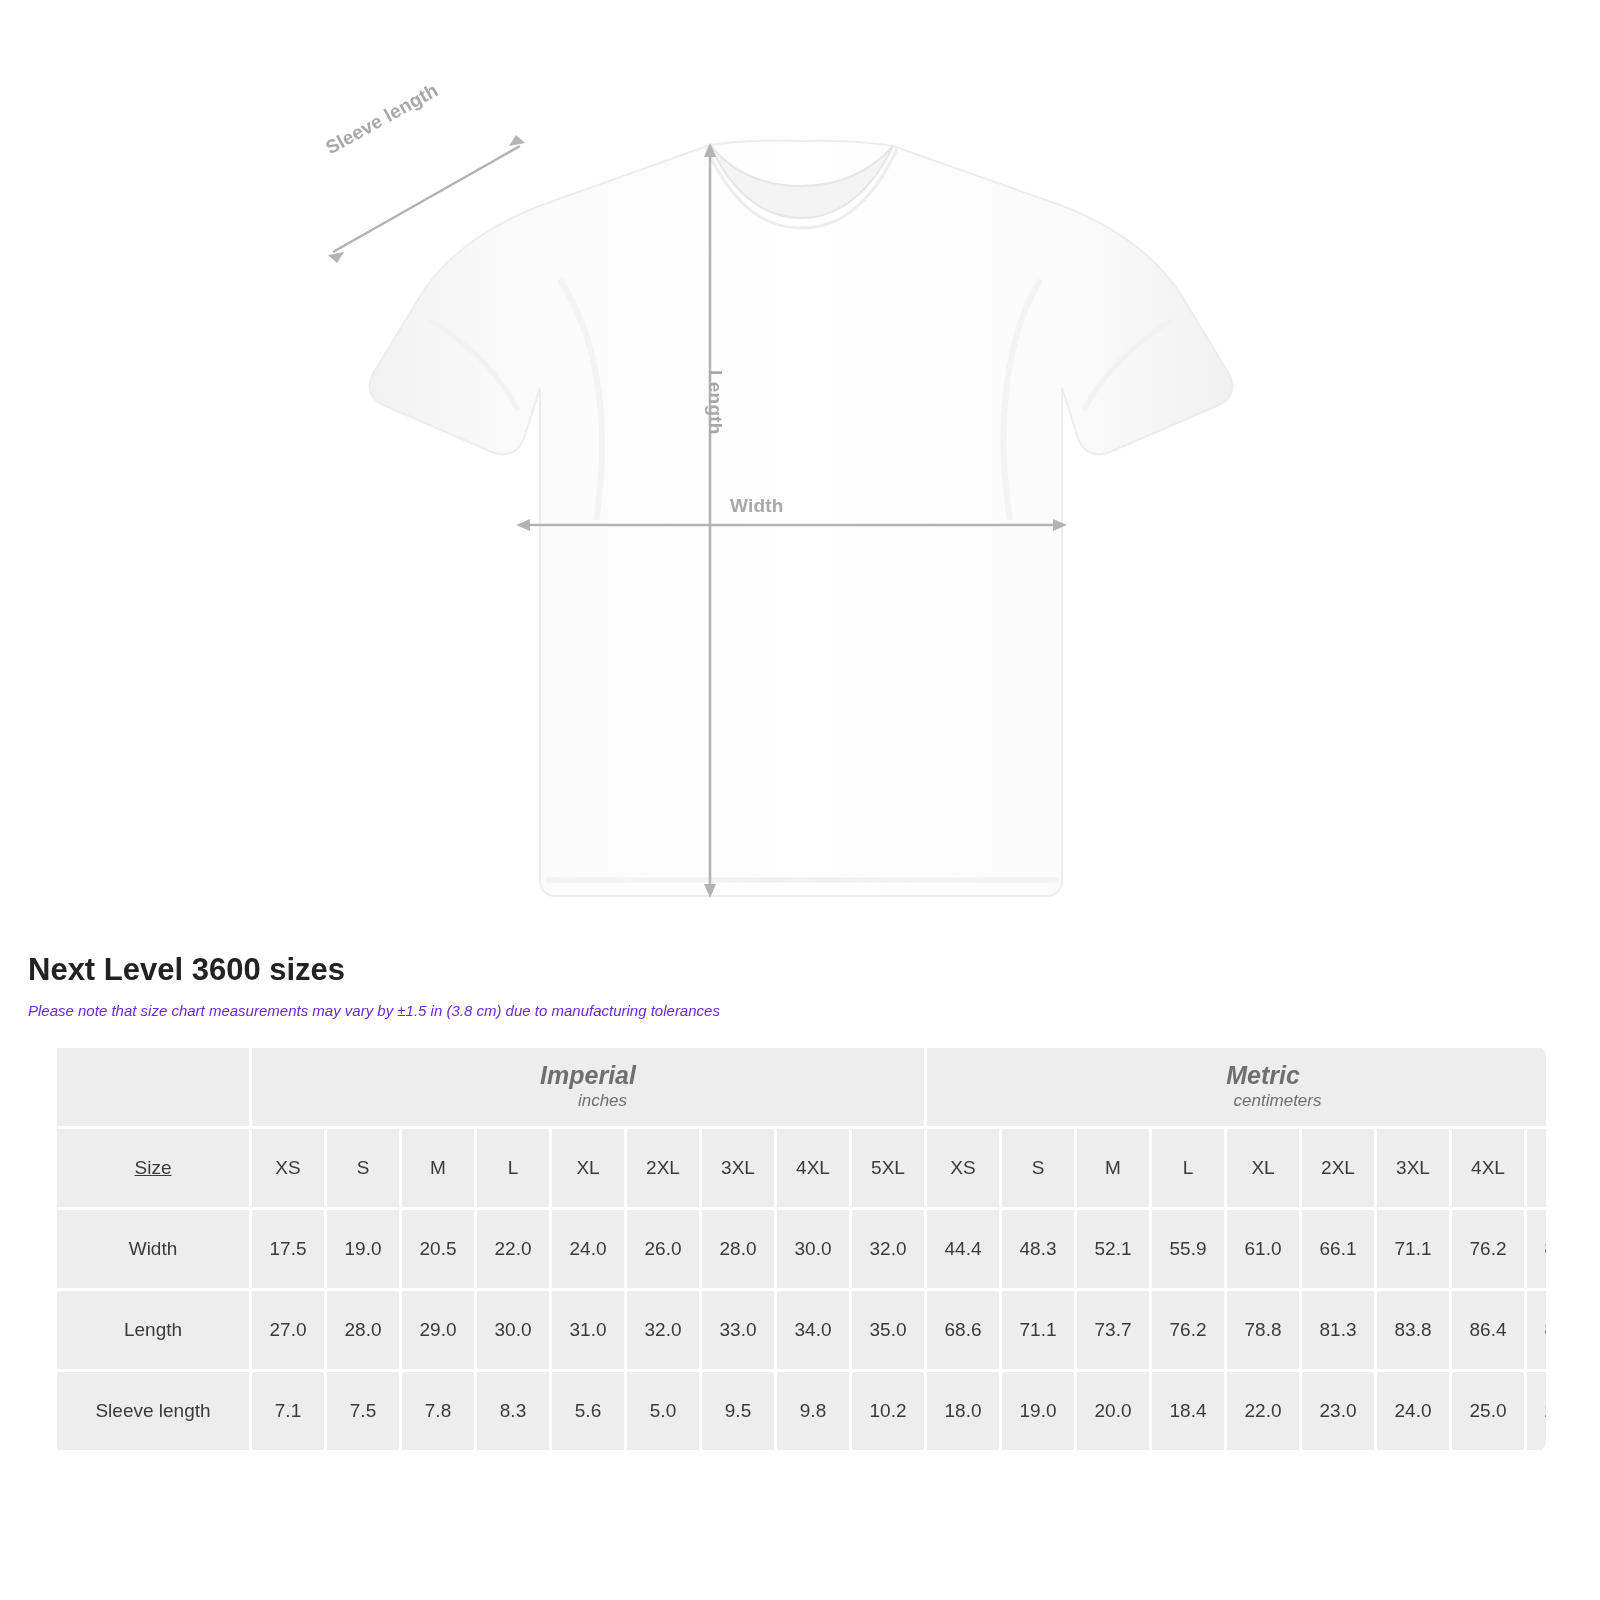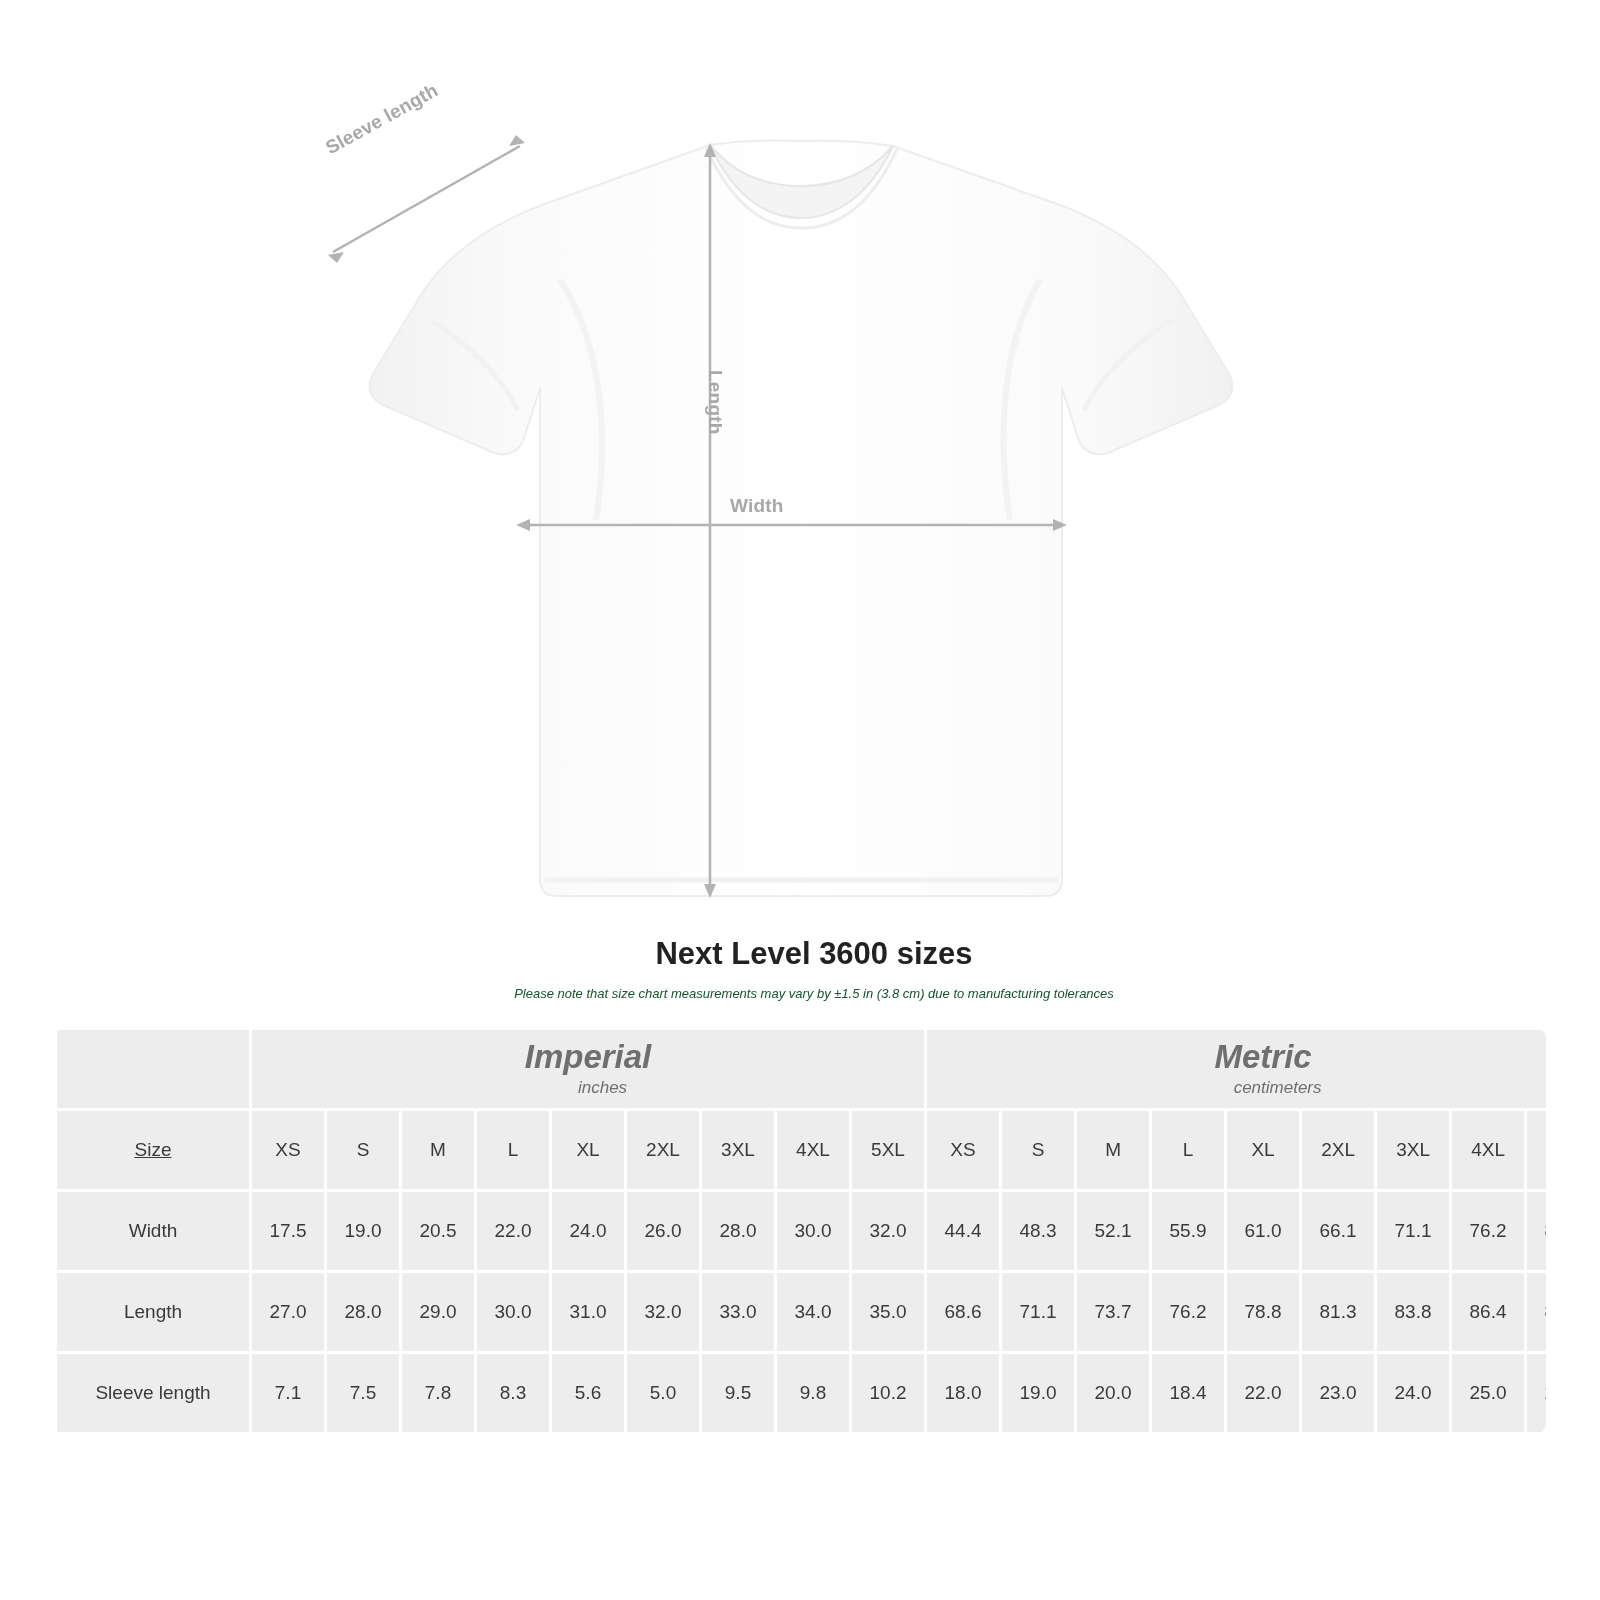--- a/index.html
+++ b/index.html
@@ -52,34 +52,33 @@
     text-orientation: mixed;
   }
 
   #width-label {
     left: 730px;
     top: 495px;
   }
 
   
   .title-block {
-    text-align: center;
-    margin-top: 6px;
+    margin-top: 22px;
     padding-left: 28px;
   }
   .main-title {
     font-size: 31px;
     font-weight: bold;
     color: #222222;
     margin: 0 0 14px 0;
   }
   .sub-note {
-    font-size: 13px;
+    font-size: 15px;
     font-style: italic;
-    color: #14532d;
+    color: #6d28d9;
     margin: 0;
   }
 
   
   .table-wrap {
     margin: 26px auto 0 auto;
     width: 1492px;
   }
   table.size-table {
     border-collapse: separate;
@@ -95,21 +94,21 @@
     padding: 0;
     height: 78px;
     vertical-align: middle;
     font-weight: normal;
   }
   .unit-header {
     height: 108px;
     background: #ededed;
   }
   .unit-name {
-    font-size: 33px;
+    font-size: 25px;
     font-style: italic;
     font-weight: bold;
     color: #6f6f6f;
     line-height: 1.15;
   }
   .unit-sub {
     font-size: 17px;
     font-style: italic;
     color: #6f6f6f;
     line-height: 1.4;

